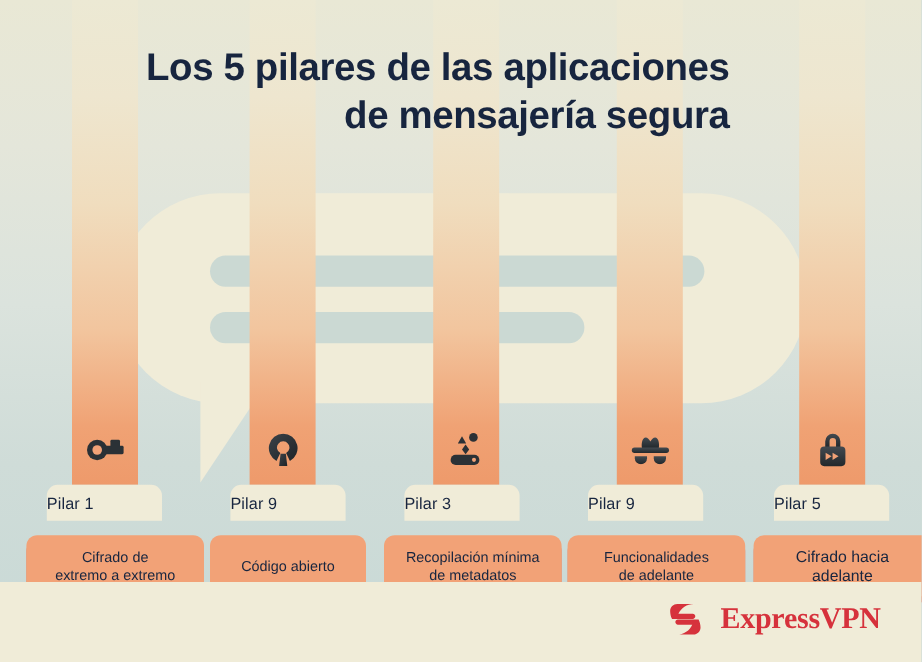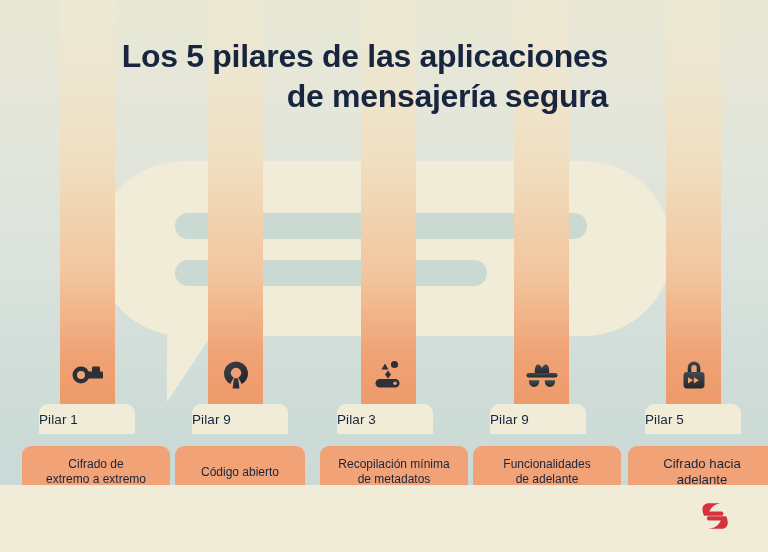--- a/index.html
+++ b/index.html
@@ -245,16 +245,17 @@
     </div>
 
   </div>
 
   <div class="footer">
     <div class="logo">
       <svg class="logo-mark" viewBox="0 0 36 36">
         <path d="M23.5 5.5c-6.2 0-11.4 3.6-13.6 8.7h12.6c1.3 0 2.3 1 2.3 2.3s-1 2.3-2.3 2.3H4.3C3.2 16.6 2.6 14.2 2.6 11.7 2.6 8.2 5.4 5.5 8.9 5.5Z" fill="#d6323c" transform="translate(0,-1)"></path>
         <path d="M8.5 30.5c6.2 0 11.4-3.6 13.6-8.7H9.5c-1.3 0-2.3-1-2.3-2.3s1-2.3 2.3-2.3h18.2c1.1 2.2 1.7 4.6 1.7 7.1 0 3.5-2.8 6.2-6.3 6.2Z" fill="#d6323c" transform="translate(0,1)"></path>
       </svg>
+      <div class="logo-text">ExpressVPN</div>
     </div>
   </div>
 
 </div>
 
 </body></html>

